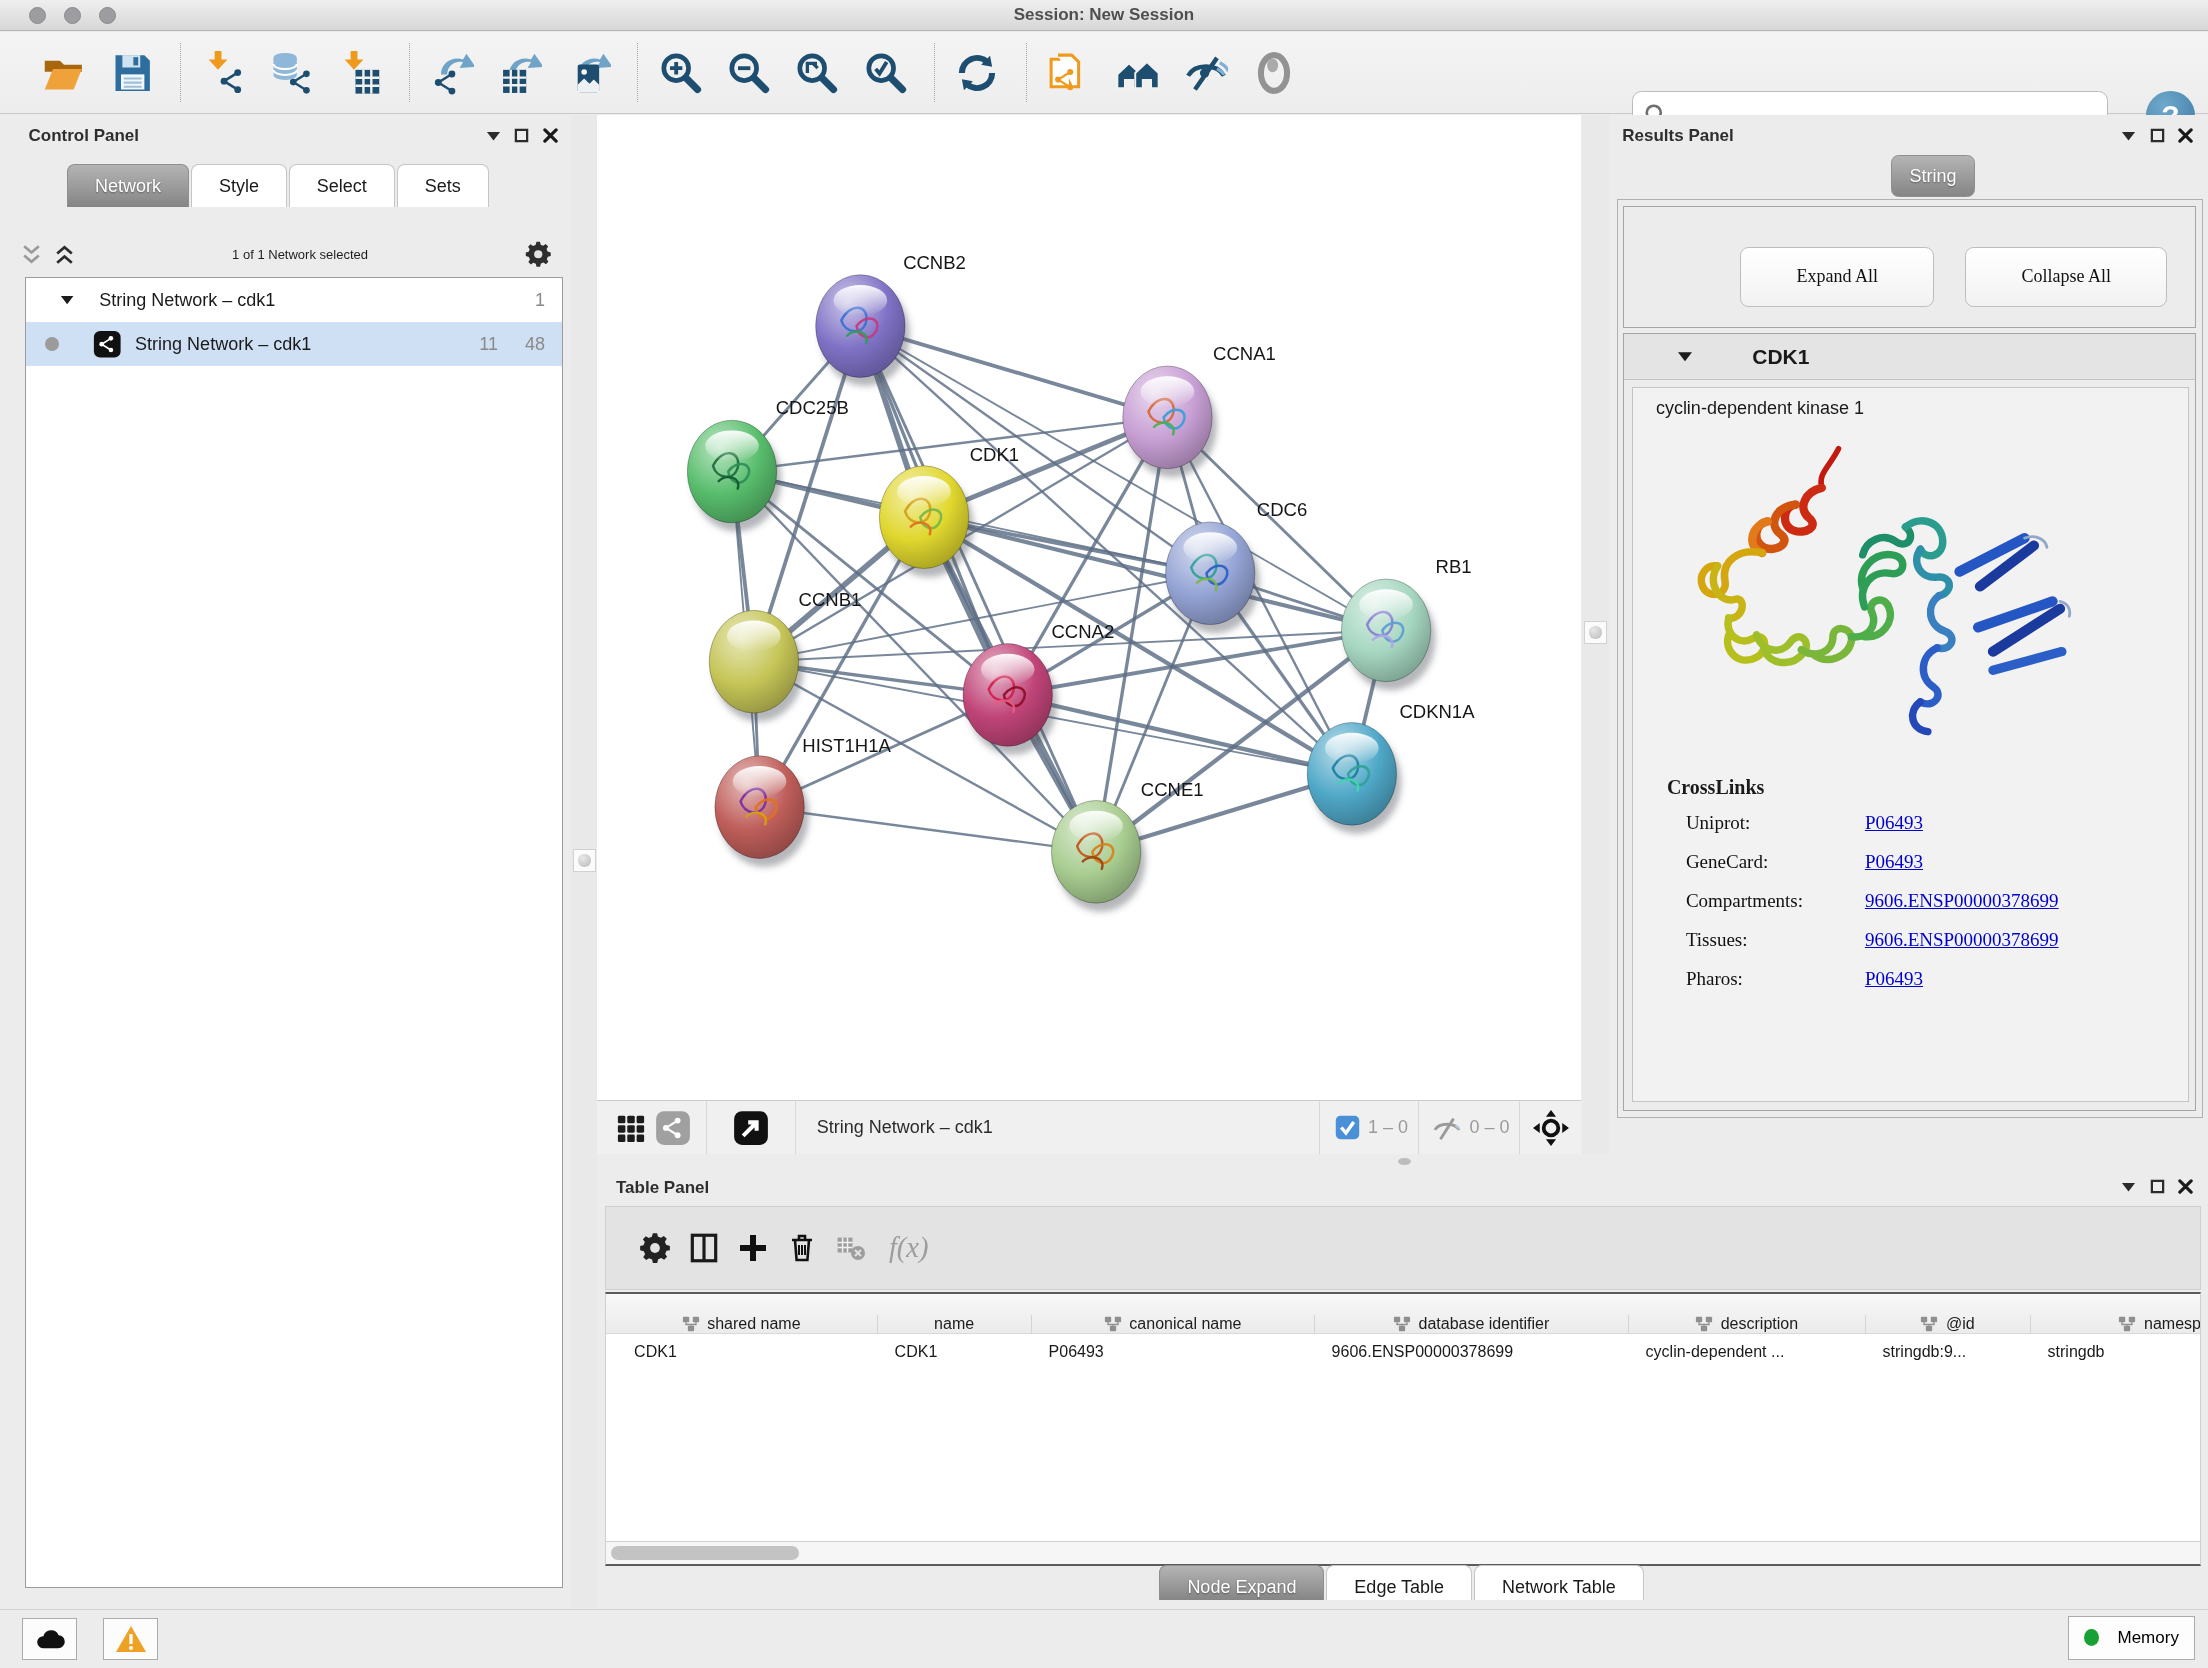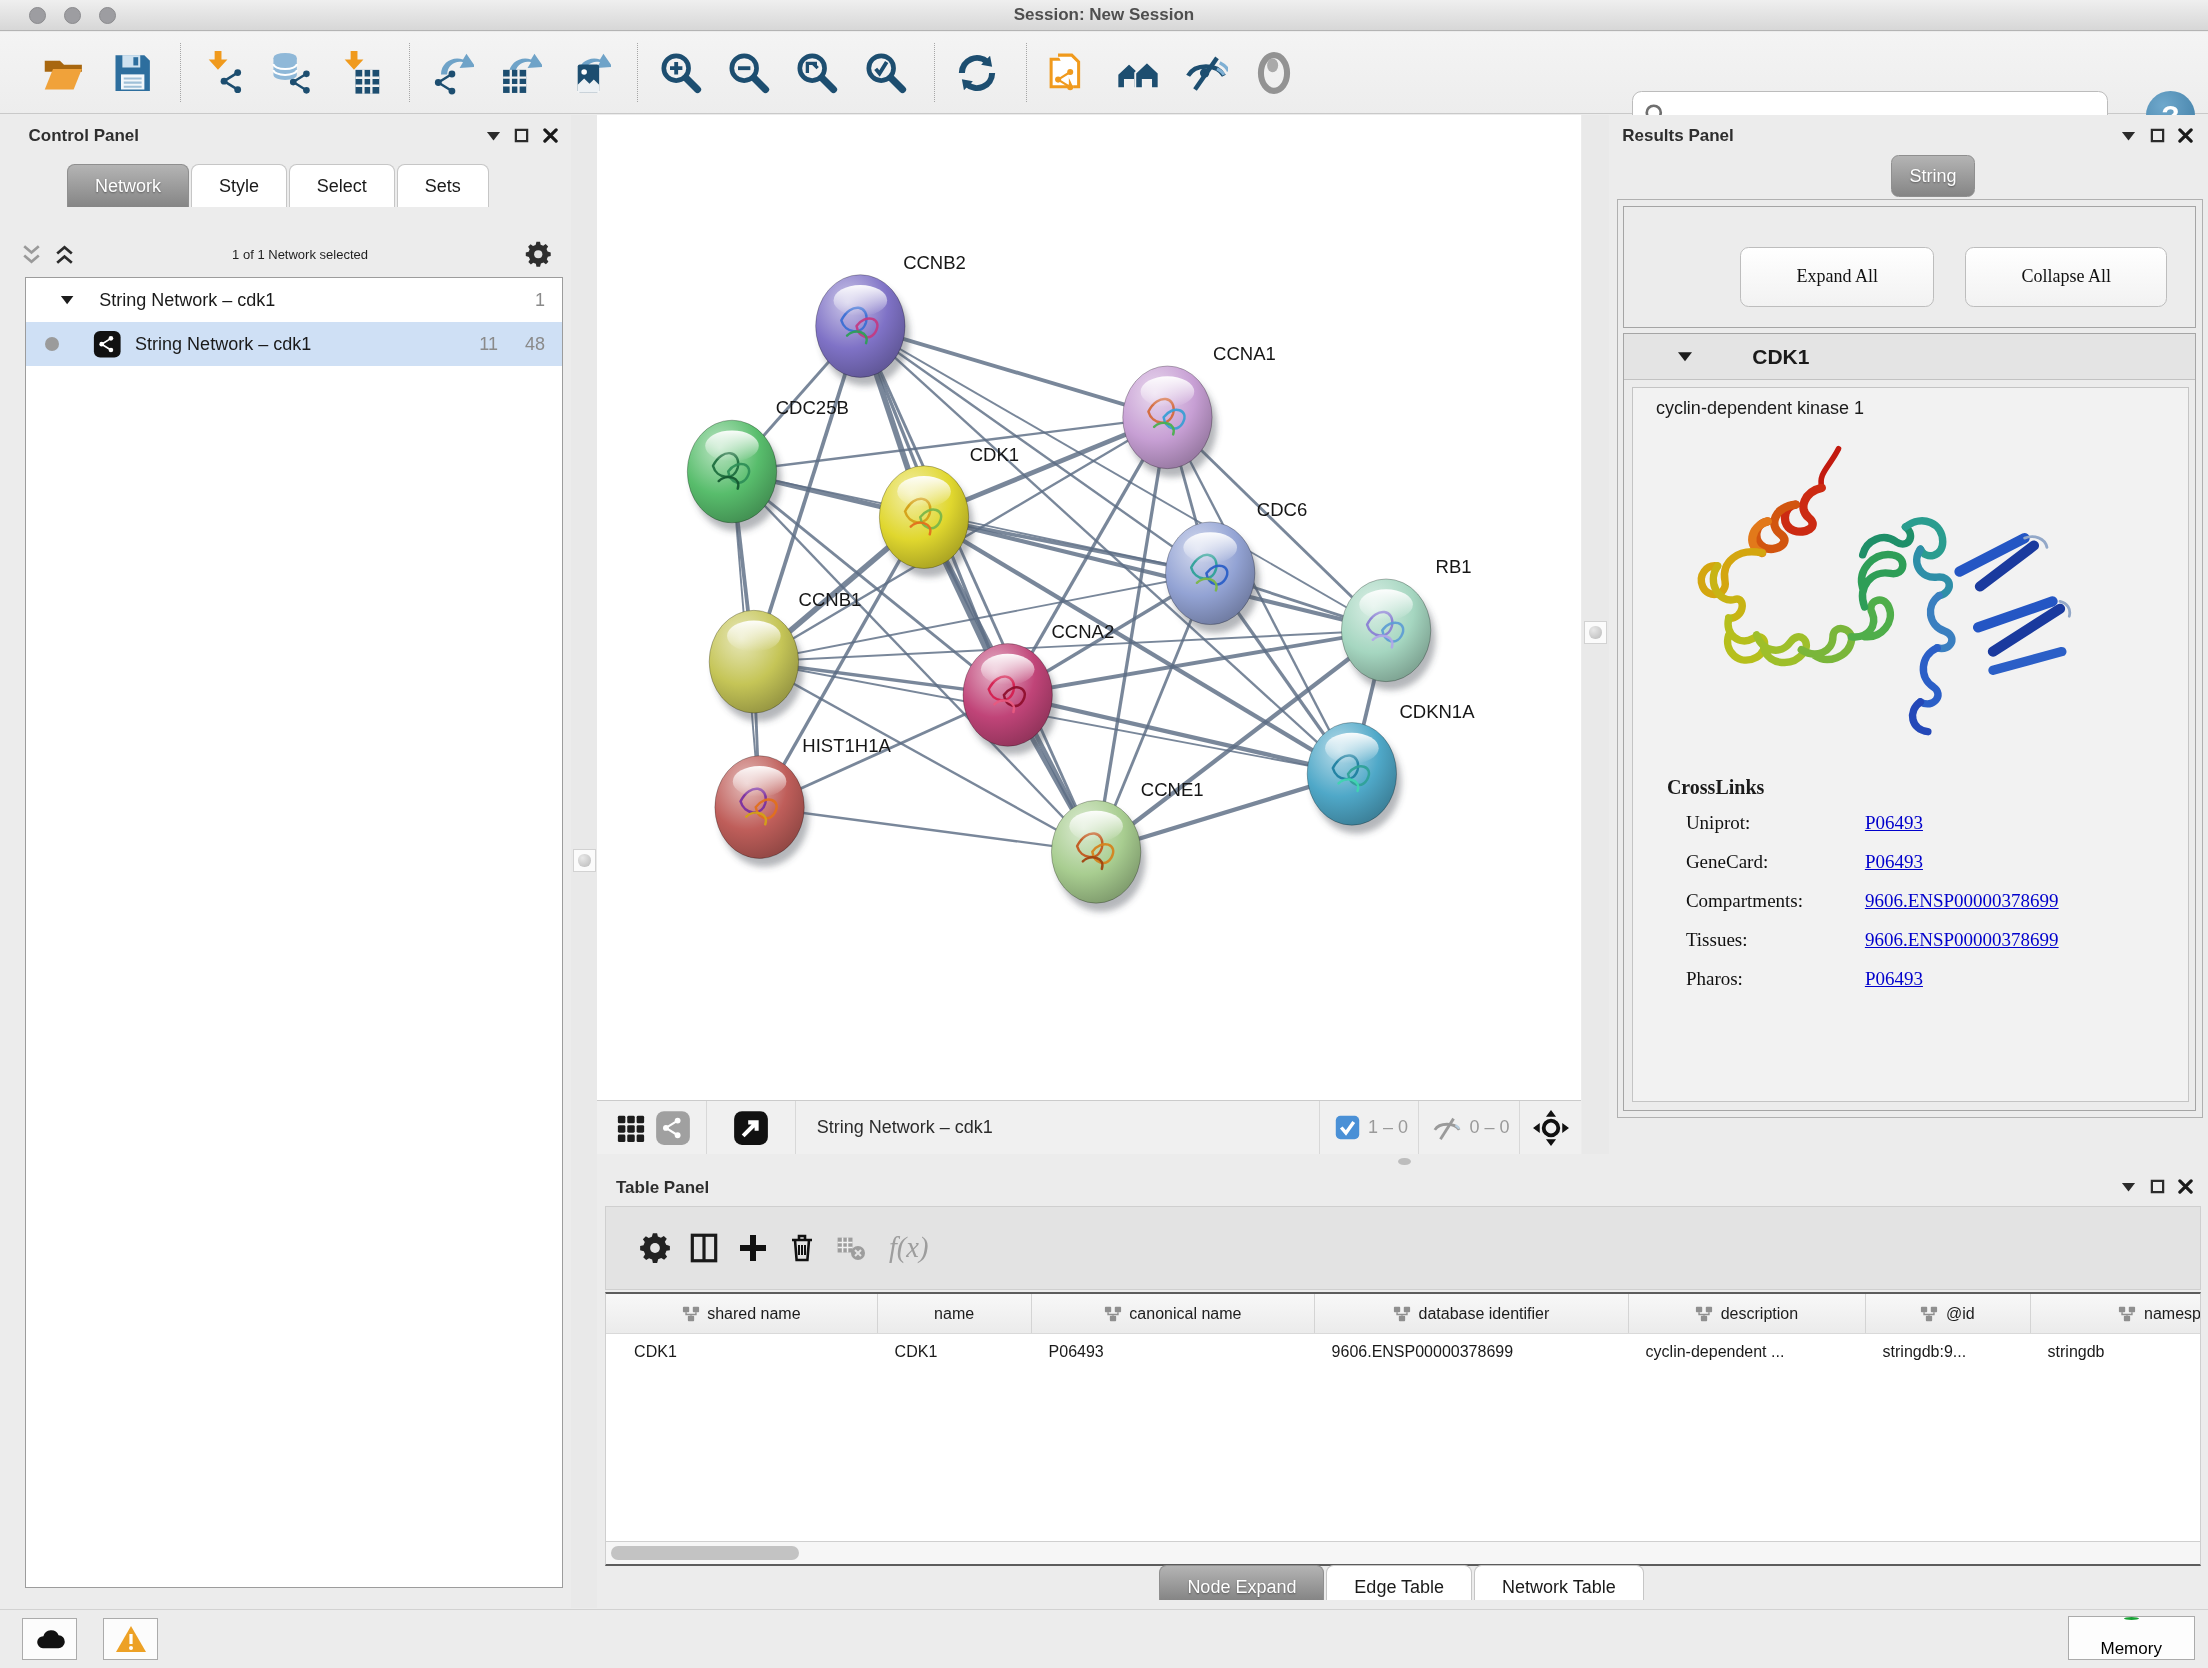--- a/index.html
+++ b/index.html
@@ -105,40 +105,40 @@
   
   .table-panel { position:absolute; left:597px; top:1168px; width:1611px; height:441px; background:#ececec; }
   .tp-toolbar { position:absolute; left:7.6px; top:38px; width:1596px; height:84px;
     background:#e3e3e3; border:1px solid #cfcfcf; display:flex; align-items:center; padding-left:25px; }
   .tp-ic { width:49px; height:49px; background:none; border:none; display:flex;
     align-items:center; justify-content:center; cursor:pointer; }
   .fx { font-family:"Liberation Serif",serif; font-style:italic; font-size:28.5px; color:#9d9d9d; margin-left:13.3px; }
   .dtable { position:absolute; left:7.6px; top:124px; width:1596px; height:249px; background:#fff;
     border-top:2.9px solid #5c5c5c; border-left:1px solid #cfcfcf; border-right:1px solid #cfcfcf; overflow:hidden; }
   .hrow { display:flex; height:40px; background:linear-gradient(#f8f8f8,#ebebeb);
-    border-bottom:1px solid #d9d9d9; }
+    border-bottom:1px solid #d9d9d9;align-items:flex-end; }
   .hcell { display:flex; align-items:center; justify-content:center; gap:7.6px; font-size:16px;
     border-right:1px solid #d4d4d4; color:#1c1c1c; flex:none; cursor:pointer; overflow:hidden; white-space:nowrap; }
   .drow { display:flex; height:38px; }
   .dcell { font-size:16px; padding:8.6px 0 0 17px; flex:none; overflow:hidden; white-space:nowrap; }
   .tp-scroll { position:absolute; left:7.6px; top:373px; width:1596px; height:25px; background:#f6f6f6;
     border:1px solid #cfcfcf; border-bottom:2.9px solid #5c5c5c; }
   .tp-thumb { position:absolute; left:5.7px; top:3.8px; width:188px; height:14.3px; border-radius:7.6px;
     background:#c3c3c3; cursor:pointer; }
   .tp-tabs { position:absolute; left:0; top:384px; width:1611px; height:48px;
     display:flex; justify-content:center; padding-top:13.3px; }
 
   
   .statusbar { position:absolute; left:0; top:1609px; width:2208px; height:59px;
     background:#ececec; border-top:1.9px solid #d2d2d2; }
   .sb-btn { position:absolute; top:7.6px; width:55px; height:42px; background:#fcfcfc;
     border:1.9px solid #ababab; display:flex; align-items:center; justify-content:center; cursor:pointer; }
   .mem-btn { position:absolute; right:13.3px; top:5.7px; width:127px; height:44px; background:#fdfdfd;
     border:1.9px solid #ababab; display:flex; align-items:center; justify-content:center; gap:19px;
-    font-size:17px; cursor:pointer;flex-direction:column; }
+    font-size:17px; cursor:pointer; }
   .mem-dot { width:15px; height:17px; border-radius:50%; background:#17a134; }
 </style>
 </head>
 <body>
 
 <svg width="0" height="0" style="position:absolute">
   <defs>
     <g id="g-share" fill="currentColor">
       <circle cx="6.5" cy="16" r="4"></circle>
         <circle cx="22.5" cy="6" r="4"></circle>

